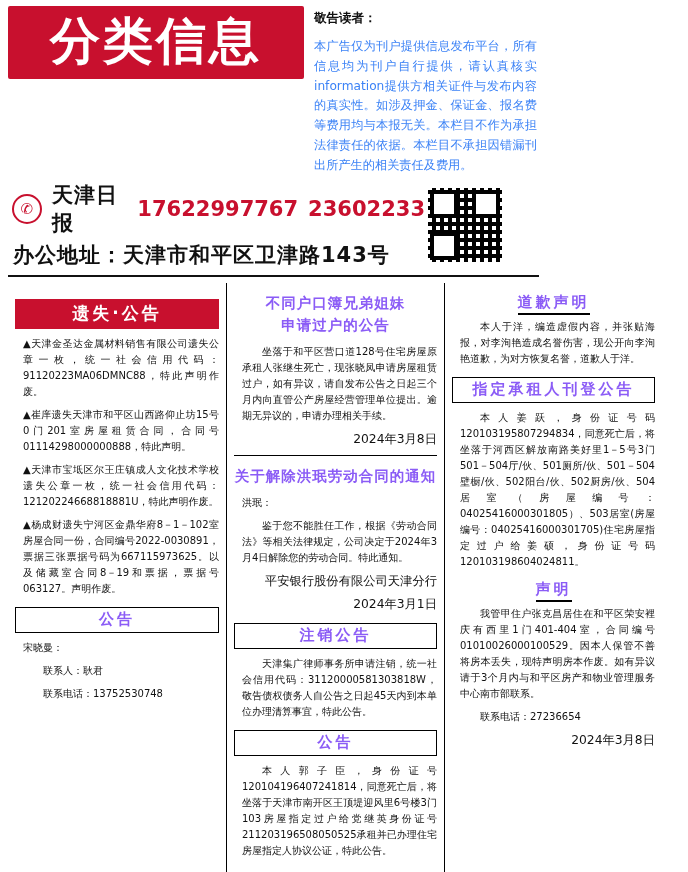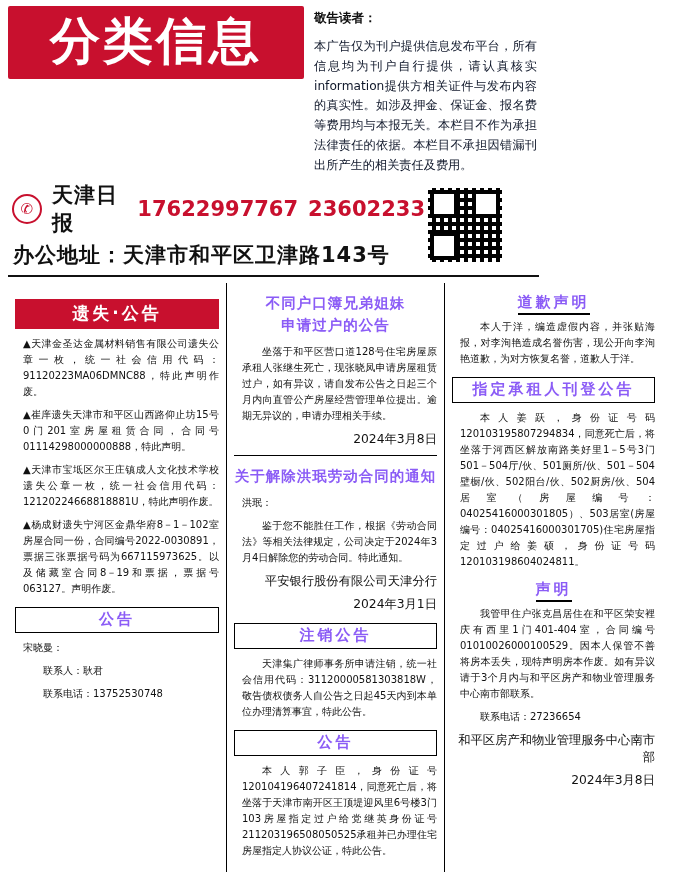--- a/index.html
+++ b/index.html
@@ -18,21 +18,21 @@
   .mast-title{
     background:#c8102e;color:#fff;
     font-family:"DejaVu Sans","Liberation Sans",sans-serif;
     font-weight:bold;font-size:50px;line-height:1.18;
     letter-spacing:3px;text-align:center;
     padding:6px 0 8px 0;
     border-radius:2px;
   }
   .mast-right{flex:1;padding:4px 2px 0 10px;}
   .notice-title{font-size:12.5px;font-weight:bold;color:#111;margin-bottom:10px;}
-  .notice-body{font-size:12.2px;line-height:1.62;text-align:justify;color:#0f172a;}
+  .notice-body{font-size:12.2px;line-height:1.62;text-align:justify;color:#3b82f6;}
 
   
   .contact{margin-top:6px;display:flex;align-items:center;}
   .contact-left{display:flex;flex-direction:column;gap:4px;flex:1;padding-left:4px;}
   .contact-row1{display:flex;align-items:center;gap:10px;}
   .phone-circle{
     width:26px;height:26px;border:2px solid #c8102e;border-radius:50%;
     color:#c8102e;display:flex;align-items:center;justify-content:center;font-size:15px;
     flex:0 0 26px;
   }
@@ -159,19 +159,18 @@
     <div class="col divider">
       <div class="sec-head plain"><span class="ul">道歉声明</span></div>
       <p class="txt indent">本人于洋，编造虚假内容，并张贴海报，对李洵艳造成名誉伤害，现公开向李洵艳道歉，为对方恢复名誉，道歉人于洋。</p>
 
       <div class="sec-head box">指定承租人刊登公告</div>
       <p class="txt indent">本人姜跃，身份证号码120103195807294834，同意死亡后，将坐落于河西区解放南路美好里1－5号3门501－504厅/伙、501厕所/伙、501－504壁橱/伙、502阳台/伙、502厨房/伙、504居室（房屋编号：04025416000301805）、503居室(房屋编号：04025416000301705)住宅房屋指定过户给姜硕，身份证号码120103198604024811。</p>
 
       <div class="sec-head plain"><span class="ul">声明</span></div>
       <p class="txt indent">我管甲住户张克昌居住在和平区荣安裡庆有西里1门401-404室，合同编号01010026000100529。因本人保管不善将房本丢失，现特声明房本作废。如有异议请于3个月内与和平区房产和物业管理服务中心南市部联系。</p>
       <p class="txt" style="text-indent:2em;">联系电话：27236654</p>
-      <p class="right">和平区房产和物业管理服务中心南市部</p>
       <p class="right">2024年3月8日</p>
 
     </div>
 
   </div>
 </div>
 
 </body></html>

